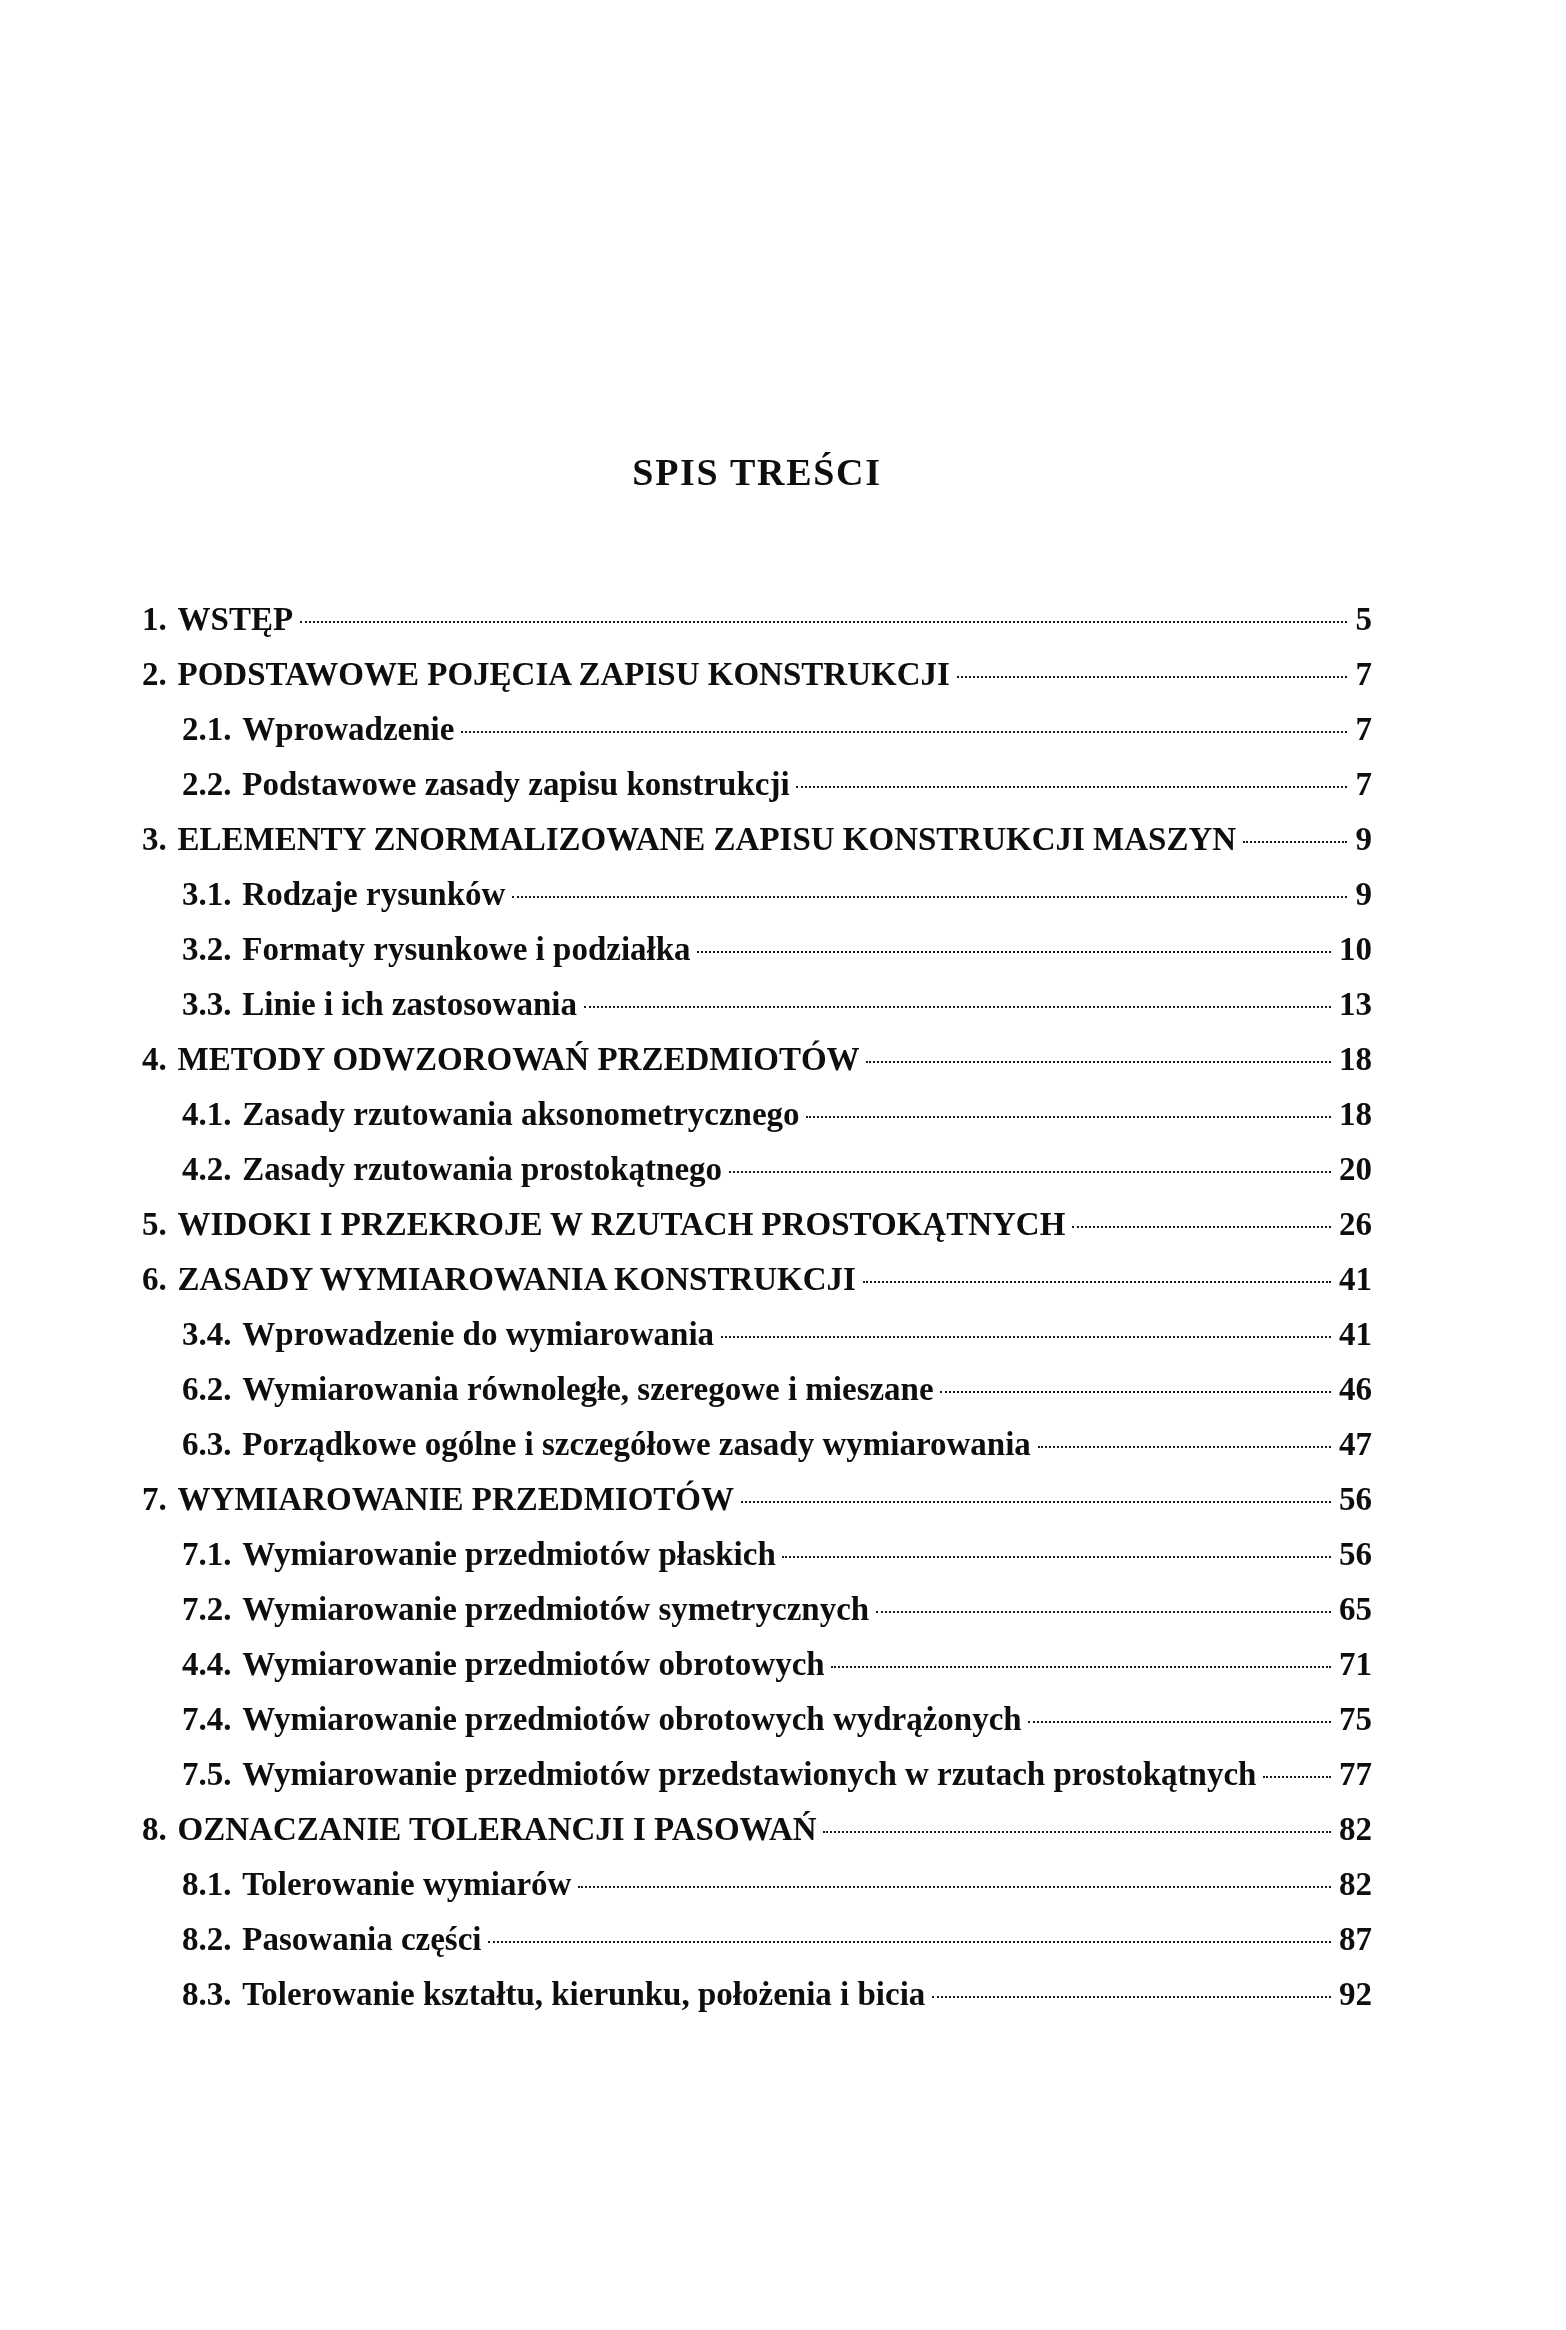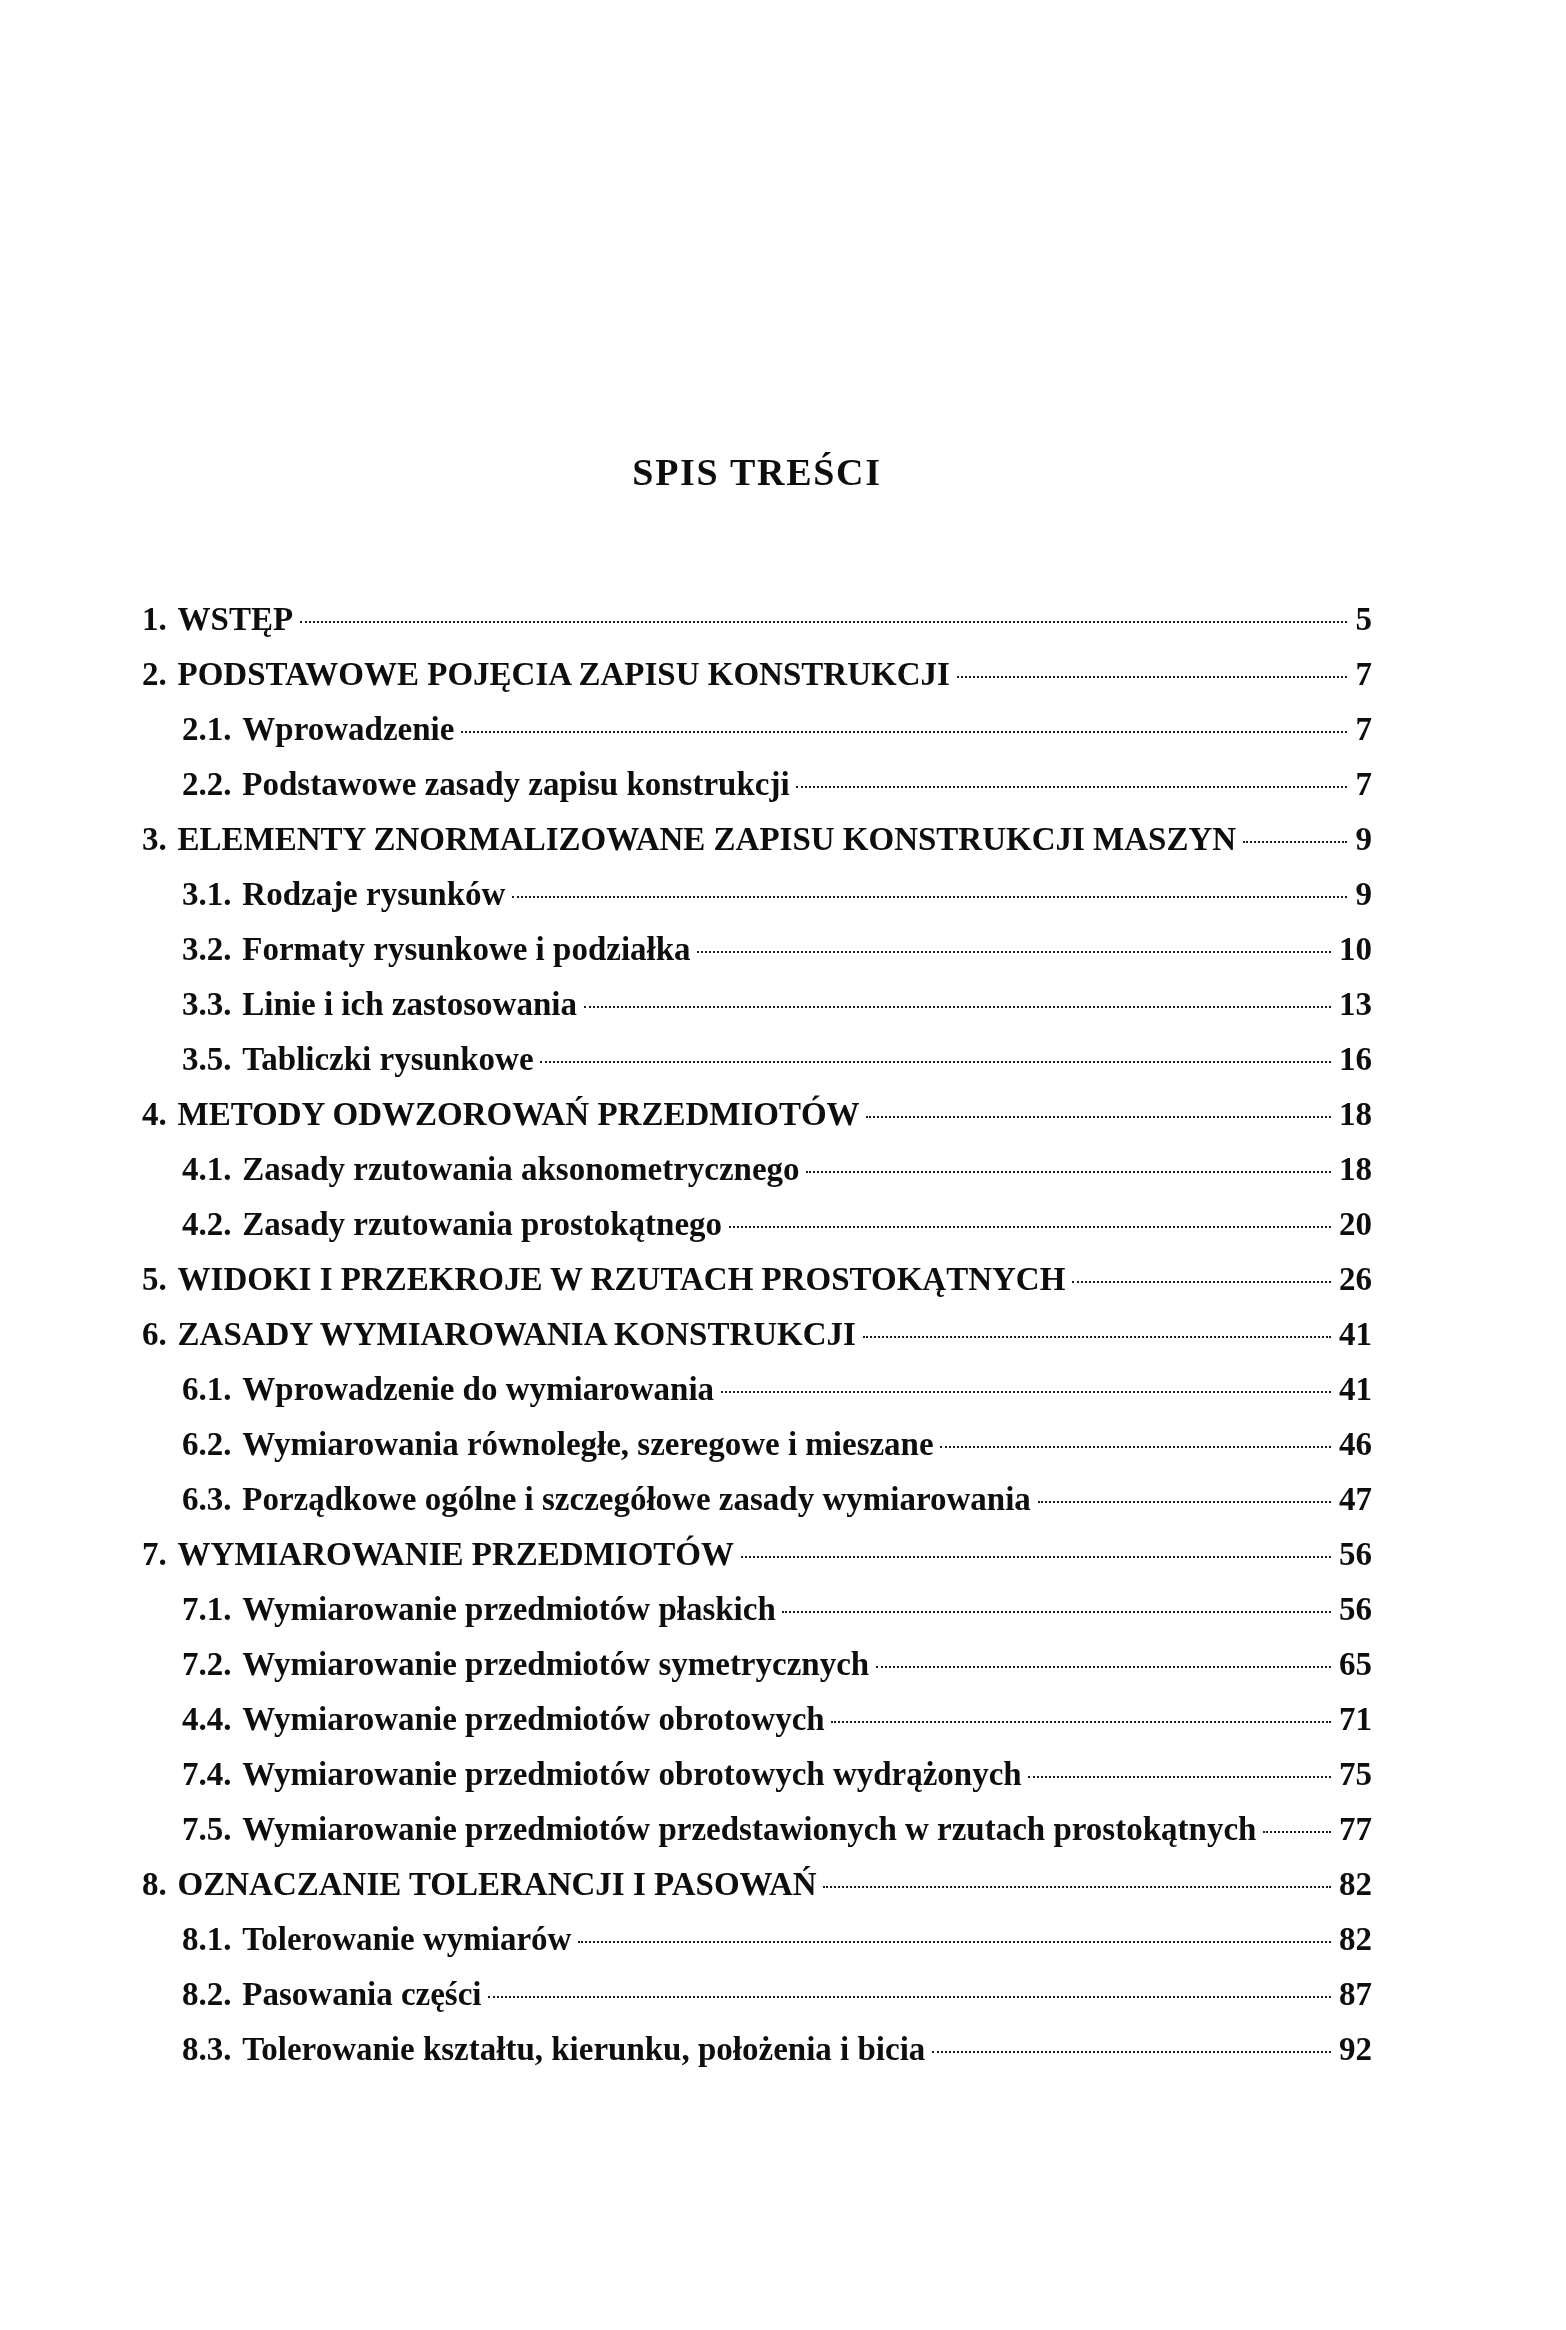--- a/index.html
+++ b/index.html
@@ -112,26 +112,20 @@
     <span class="toc-label">Formaty rysunkowe i podziałka</span>
     <span class="toc-leader"></span>
     <span class="toc-page">10</span>
   </div>
       <div class="toc-row level2">
     <span class="toc-num">3.3.</span>
     <span class="toc-label">Linie i ich zastosowania</span>
     <span class="toc-leader"></span>
     <span class="toc-page">13</span>
   </div>
-      <div class="toc-row level2">
-    <span class="toc-num">3.5.</span>
-    <span class="toc-label">Tabliczki rysunkowe</span>
-    <span class="toc-leader"></span>
-    <span class="toc-page">16</span>
-  </div>
       <div class="toc-row level1">
     <span class="toc-num">4.</span>
     <span class="toc-label">METODY ODWZOROWAŃ PRZEDMIOTÓW</span>
     <span class="toc-leader"></span>
     <span class="toc-page">18</span>
   </div>
       <div class="toc-row level2">
     <span class="toc-num">4.1.</span>
     <span class="toc-label">Zasady rzutowania aksonometrycznego</span>
     <span class="toc-leader"></span>
@@ -149,21 +143,21 @@
     <span class="toc-leader"></span>
     <span class="toc-page">26</span>
   </div>
       <div class="toc-row level1">
     <span class="toc-num">6.</span>
     <span class="toc-label">ZASADY WYMIAROWANIA KONSTRUKCJI</span>
     <span class="toc-leader"></span>
     <span class="toc-page">41</span>
   </div>
       <div class="toc-row level2">
-    <span class="toc-num">6.1.</span>
+    <span class="toc-num">3.4.</span>
     <span class="toc-label">Wprowadzenie do wymiarowania</span>
     <span class="toc-leader"></span>
     <span class="toc-page">41</span>
   </div>
       <div class="toc-row level2">
     <span class="toc-num">6.2.</span>
     <span class="toc-label">Wymiarowania równoległe, szeregowe i mieszane</span>
     <span class="toc-leader"></span>
     <span class="toc-page">46</span>
   </div>

